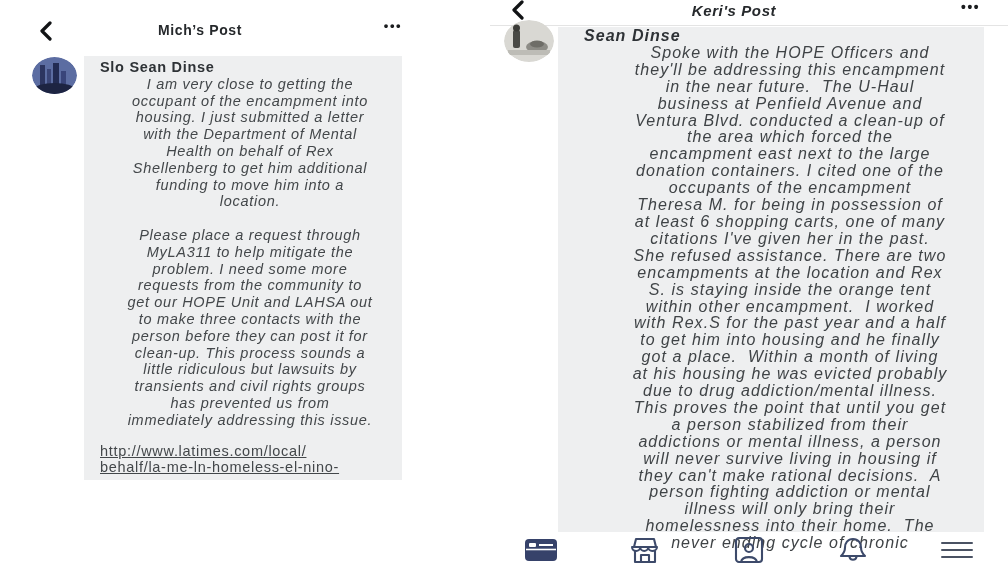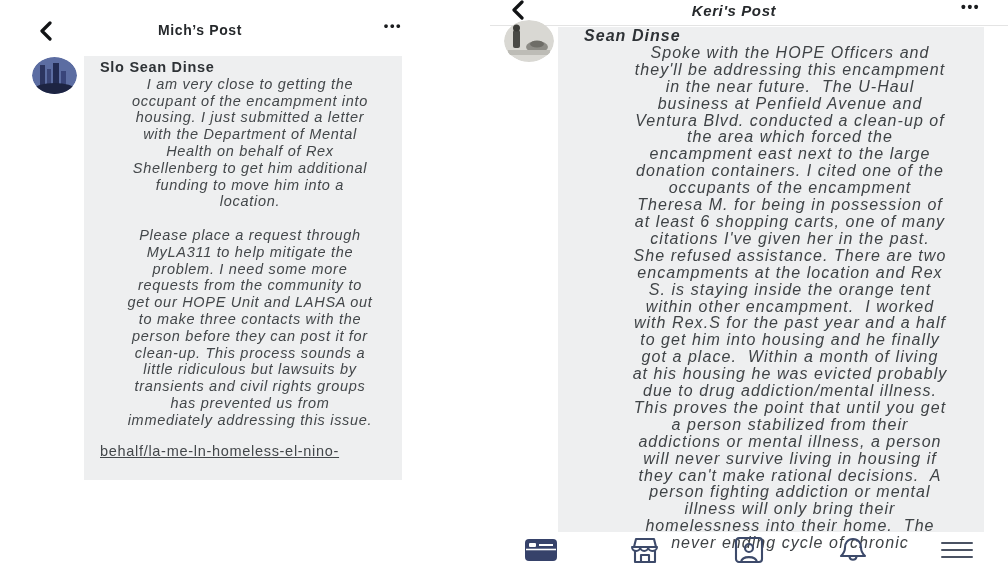--- a/index.html
+++ b/index.html
@@ -84,20 +84,21 @@
 requests from the community to
 get our HOPE Unit and LAHSA out
 to make three contacts with the
 person before they can post it for
 clean-up. This process sounds a
 little ridiculous but lawsuits by
 transients and civil rights groups
 has prevented us from
 immediately addressing this issue.</div>
       <div class="links">
+        <span class="lnk">http://www.latimes.com/local/</span>
         <span class="lnk">behalf/la-me-ln-homeless-el-nino-</span>
       </div>
     </div>
   </section>
 
   <section class="panel-right">
 
     <span class="back-btn">
       <svg width="16" height="20" viewBox="0 0 16 20">
         <polyline points="12,2 4,10 12,18" fill="none" stroke="#111315" stroke-width="3.2" stroke-linecap="round" stroke-linejoin="round"></polyline>

